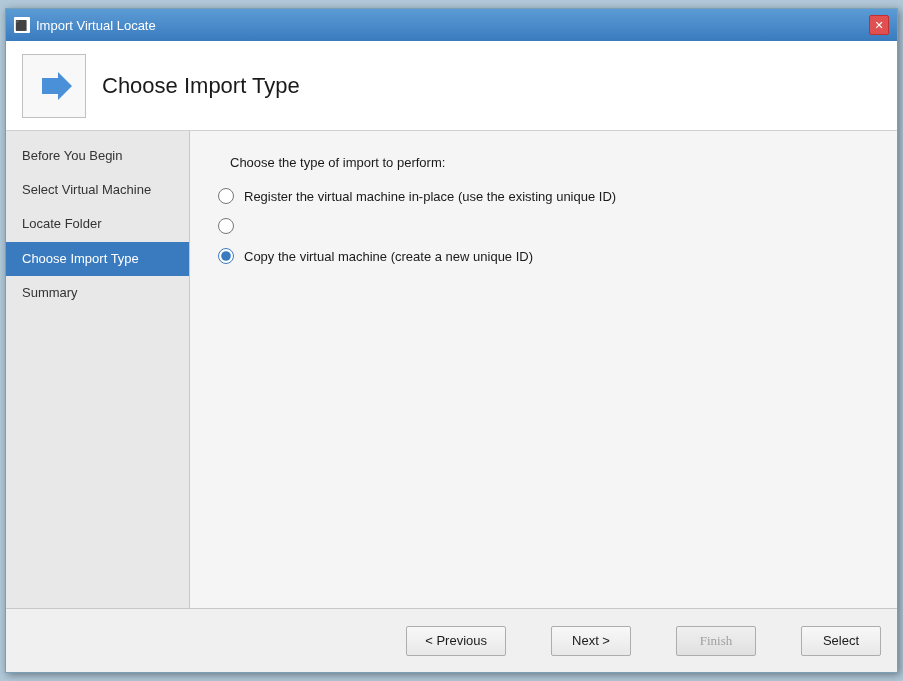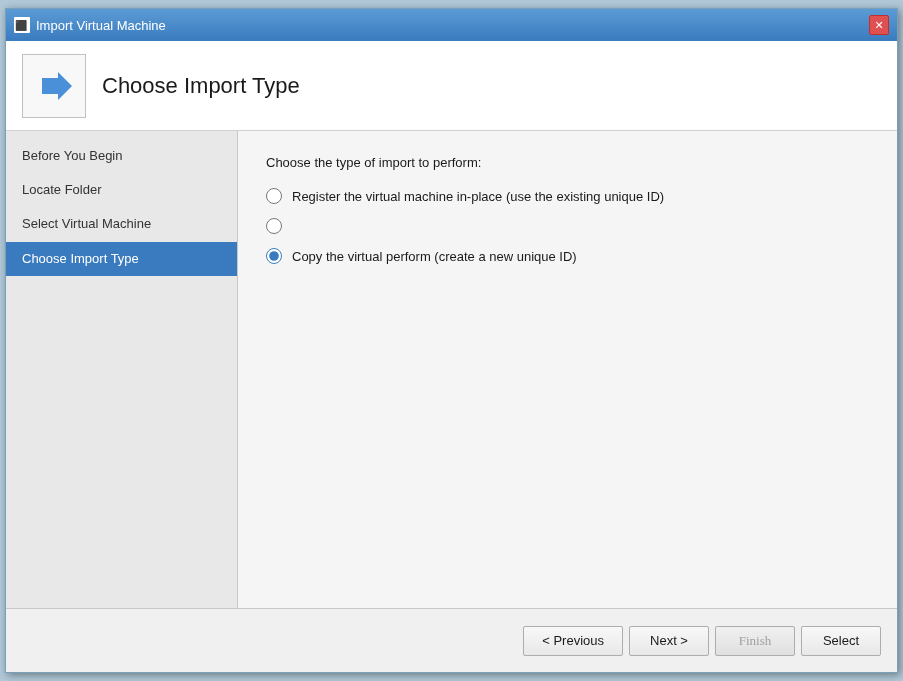--- a/index.html
+++ b/index.html
@@ -106,21 +106,21 @@
       color: #1a1a1a;
     }
 
     .content-area {
       display: flex;
       flex: 1;
       overflow: hidden;
     }
 
     .sidebar {
-      width: 232px;
+      width: 184px;
       background: #e8e8e8;
       border-right: 1px solid #c8c8c8;
       padding: 8px 0;
       flex-shrink: 0;
     }
 
     .sidebar-item {
       padding: 8px 16px;
       cursor: pointer;
       color: #333;
@@ -137,20 +137,21 @@
       flex: 1;
       padding: 24px 28px;
       background: #f5f5f5;
       overflow-y: auto;
     }
 
     .section-label {
       font-size: 13px;
       color: #1a1a1a;
       margin-bottom: 18px;
+      margin-left: 12px;
     }
 
     .radio-group {
       display: flex;
       flex-direction: column;
       gap: 14px;
     }
 
     .radio-item {
       display: flex;
@@ -187,20 +188,21 @@
     .btn {
       height: 30px;
       padding: 0 18px;
       border: 1px solid #adadad;
       background: linear-gradient(to bottom, #f8f8f8, #e8e8e8);
       font-size: 13px;
       color: #1a1a1a;
       cursor: pointer;
       border-radius: 2px;
       min-width: 80px;
+      margin-left: 39px;
     }
 
     .btn:disabled {
       color: #a0a0a0;
       cursor: default;
       background: linear-gradient(to bottom, #f0f0f0, #e0e0e0);
       font-family: Liberation Serif, serif;
     }
 
     .btn-primary {
@@ -208,60 +210,61 @@
     }
   </style>
 </head>
 <body>
 
 <div class="window">
 
   <div class="title-bar">
     <div class="title-bar-left">
       <div class="title-bar-icon">⬛</div>
-      <span class="title-bar-title">Import Virtual Machine</span>
+      <span class="title-bar-title">Import Virtual Locate</span>
     </div>
     <div class="title-bar-close">✕</div>
   </div>
 
   <div class="header-area">
     <div class="header-icon-box">
       <svg class="header-icon-arrow" viewBox="0 0 40 40" xmlns="http://www.w3.org/2000/svg">
         <polygon points="8,12 24,12 24,6 38,20 24,34 24,28 8,28" fill="#4a90d9"></polygon>
       </svg>
     </div>
     <h1 class="header-title">Choose Import Type</h1>
   </div>
 
   <div class="content-area">
 
     <div class="sidebar">
       <div class="sidebar-item">Before You Begin</div>
+      <div class="sidebar-item">Select Virtual Machine</div>
       <div class="sidebar-item">Locate Folder</div>
-      <div class="sidebar-item">Select Virtual Machine</div>
       <div class="sidebar-item active">Choose Import Type</div>
+      <div class="sidebar-item">Summary</div>
     </div>
 
     <div class="main-content">
       <div class="section-label">Choose the type of import to perform:</div>
 
       <div class="radio-group">
 
         <label class="radio-item">
           <input type="radio" class="radio-input" name="import-type" style="">
           <span class="radio-label">Register the virtual machine in-place (use the existing unique ID)</span>
         </label>
 
         <label class="radio-item">
           <input type="radio" class="radio-input" name="import-type" style="">
         </label>
 
         <label class="radio-item">
           <input type="radio" class="radio-input" name="import-type" checked="" style="">
-          <span class="radio-label">Copy the virtual perform (create a new unique ID)</span>
+          <span class="radio-label">Copy the virtual machine (create a new unique ID)</span>
         </label>
 
       </div>
     </div>
 
   </div>
 
   <div class="footer">
     <button class="btn">&lt; Previous</button>
     <button class="btn btn-primary">Next &gt;</button>

